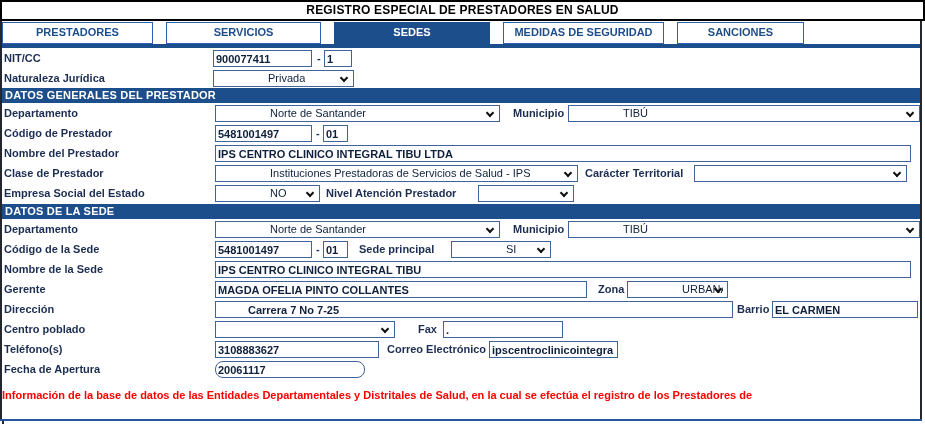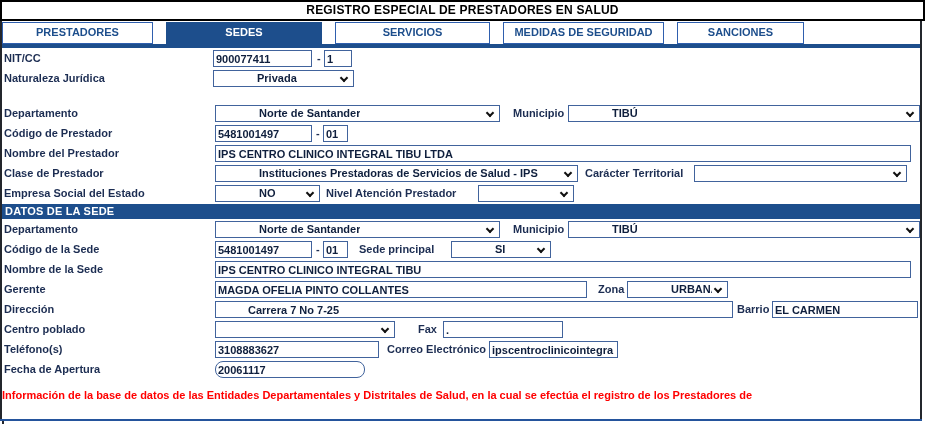--- a/index.html
+++ b/index.html
@@ -29,21 +29,21 @@
          color:#1c2d52; white-space:nowrap; }
   .dash { position:absolute; top:3px; font-weight:bold; font-size:11px; color:#1c2d52; }
 
   .txt { position:absolute; top:1px; height:17px; border:1px solid #41639c;
          background:#fff; font-family:"Liberation Sans", sans-serif;
          font-weight:bold; font-size:11px; color:#0f1f3d; padding:0 2px;
          outline:none; }
 
   .sel { position:absolute; top:1px; height:17px; border:1px solid #41639c;
          background:#fff; cursor:pointer; }
-  .sel-val { position:absolute; left:3px; top:1px; font-weight:bold; font-size:11px;
+  .sel-val { position:absolute; left:14px; top:1px; font-weight:normal; font-size:11px;
              color:#0f1f3d; white-space:nowrap; overflow:hidden; max-width:calc(100% - 18px);padding-left:40px; }
   .chv { position:absolute; right:6px; top:4px; width:6px; height:6px;
          border-right:2px solid #111; border-bottom:2px solid #111;
          transform:rotate(45deg); }
 
   .edge-l { position:absolute; left:0; top:21px; width:2px; height:399px; background:#23262c; }
   .edge-r { position:absolute; left:920px; top:21px; width:2px; height:399px; background:#23262c; }
   .bottom-line { position:absolute; top:419px; left:0; width:922px; height:2px; background:#24549c; }
   .tick { position:absolute; top:421px; left:2px; width:2px; height:3px; background:#23262c; }
 
@@ -52,22 +52,22 @@
 </style>
 </head>
 <body>
 
 <div class="page">
 
   <div class="titlebar">REGISTRO ESPECIAL DE PRESTADORES EN SALUD</div>
 
   <div class="tabs">
     <div class="tab" style="flex:0 0 151px">PRESTADORES</div>
+    <div class="tab" style="flex:0 0 155px">SERVICIOS</div>
     <div class="tab active" style="flex:0 0 156px">SEDES</div>
-    <div class="tab" style="flex:0 0 155px">SERVICIOS</div>
     <div class="tab" style="flex:0 0 161px">MEDIDAS DE SEGURIDAD</div>
     <div class="tab" style="flex:0 0 127px">SANCIONES</div>
   </div>
 
   <div class="strip"></div>
 
   <div class="row" style="top:49px">
     <span class="lbl" style="left:4px">NIT/CC</span>
     <input class="txt" style="left: 213px; width: 99px;" readonly="" value="900077411">
     <span class="dash" style="left:317px">-</span>
@@ -75,20 +75,21 @@
   </div>
 
   <div class="row" style="top:69px">
     <span class="lbl" style="left:4px">Naturaleza Jurídica</span>
     <div class="sel" style="left:213px;width:141px">
       <span class="sel-val">Privada</span>
       <span class="chv"></span>
     </div>
   </div>
 
+  <div class="shdr" style="top:88px">DATOS GENERALES DEL PRESTADOR</div>
 
   <div class="row" style="top:104px">
     <span class="lbl" style="left:4px">Departamento</span>
     <div class="sel" style="left:215px;width:285px">
       <span class="sel-val">Norte de Santander</span>
       <span class="chv"></span>
     </div>
     <span class="lbl" style="left:513px">Municipio</span>
     <div class="sel" style="left:568px;width:352px">
       <span class="sel-val">TIBÚ</span>

